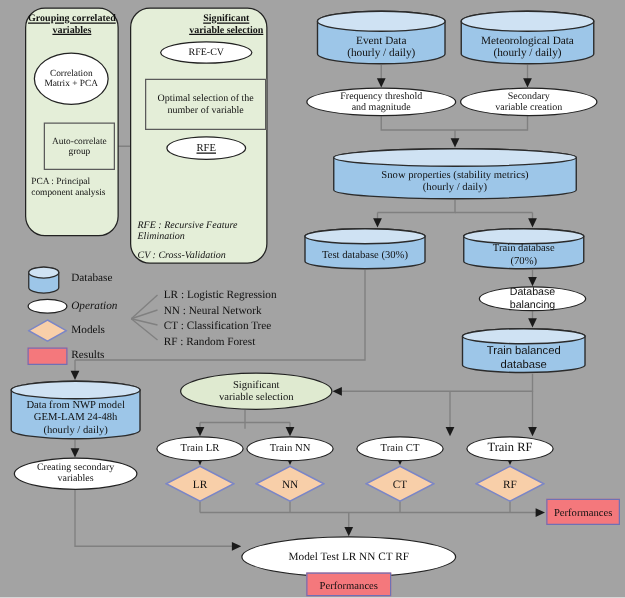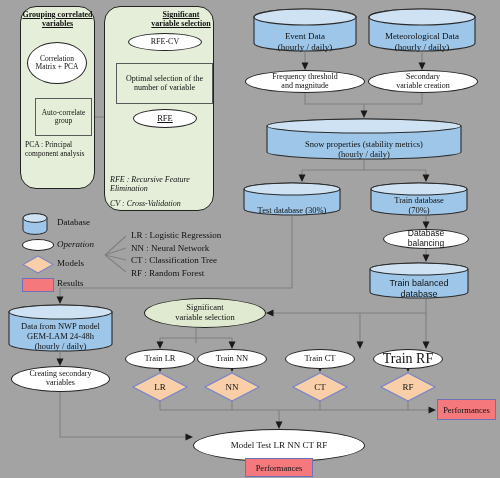--- a/index.html
+++ b/index.html
@@ -31,21 +31,21 @@
   
   .ellipse{
     border:1.2px solid #222;border-radius:50%;background:#ffffff;
   }
   .ellipse.green{background:#dfead0;}
 
   
   .cyl{position:absolute;}
   .cyl svg{position:absolute;left:0;top:0;overflow:visible;}
   .cyl .cyl-label{
-    position:absolute;left:0;right:0;display:flex;align-items:flex-end;
+    position:absolute;left:0;right:0;display:flex;align-items:center;
     justify-content:center;text-align:center;color:#111;line-height:1.16;
   }
 
   
   .diamond{position:absolute;text-align:right;}
   .diamond svg{position:absolute;left:0;top:0;}
   .diamond .dlabel{
     position:absolute;left:0;right:0;top:0;bottom:0;display:flex;
     align-items:center;justify-content:center;color:#111;
   }
@@ -339,21 +339,21 @@
   <div class="abs ellipse green txt" style="left:144px;top:298px;width:122px;height:30px;font-size:8.5px;">
     <div>
       <div>Significant</div>
       <div>variable selection</div>
     </div>
   </div>
 
   <div class="abs ellipse txt" style="left:125px;top:349px;width:70px;height:20px;font-size:8.5px;">Train LR</div>
   <div class="abs ellipse txt" style="left:197px;top:349px;width:70px;height:20px;font-size:8.5px;">Train NN</div>
   <div class="abs ellipse txt" style="left:285px;top:349px;width:70px;height:20px;font-size:8.5px;">Train CT</div>
-  <div class="abs ellipse txt" style="left:373px;top:349px;width:70px;height:20px;font-size:14px;">Train RF</div>
+  <div class="abs ellipse txt" style="left:373px;top:349px;width:70px;height:20px;font-size:10px;">Train RF</div>
 
   <div class="diamond" style="left:132px;top:372px;width:56px;height:30px;">
     <svg width="56" height="30" viewBox="0 0 56 30">
       <polygon points="28,1 55,15 28,29 1,15" fill="#f8cfa9" stroke="#7b86c6" stroke-width="1.2"></polygon>
     </svg>
     <div class="dlabel" style="font-size:9px;">LR</div>
   </div>
 
   <div class="diamond" style="left:204px;top:372px;width:56px;height:30px;">
     <svg width="56" height="30" viewBox="0 0 56 30">

